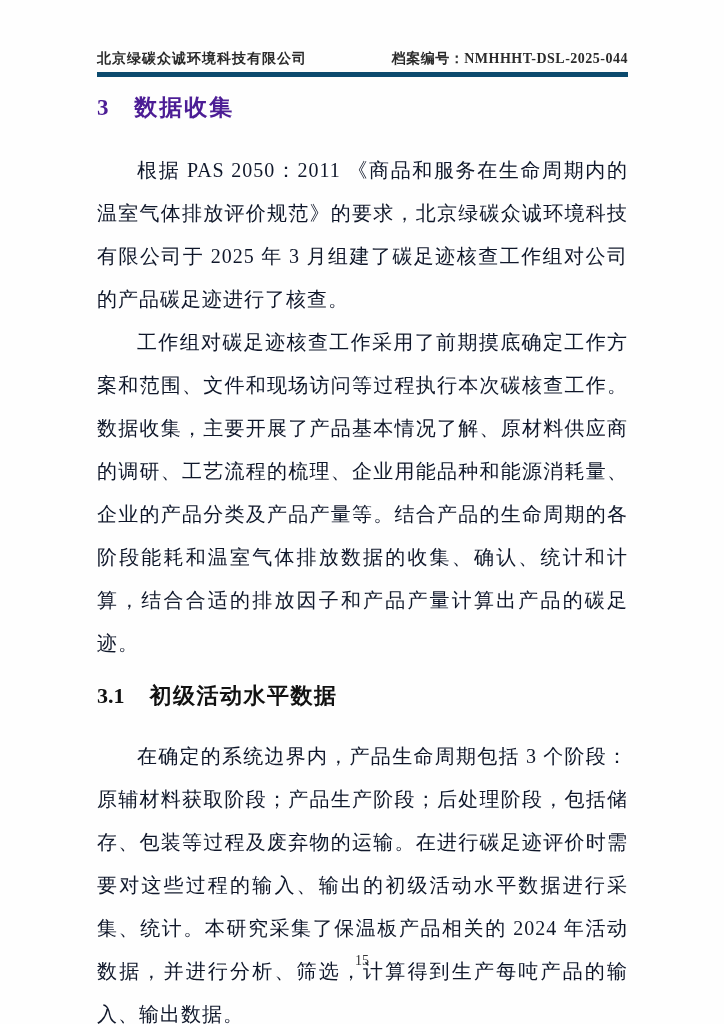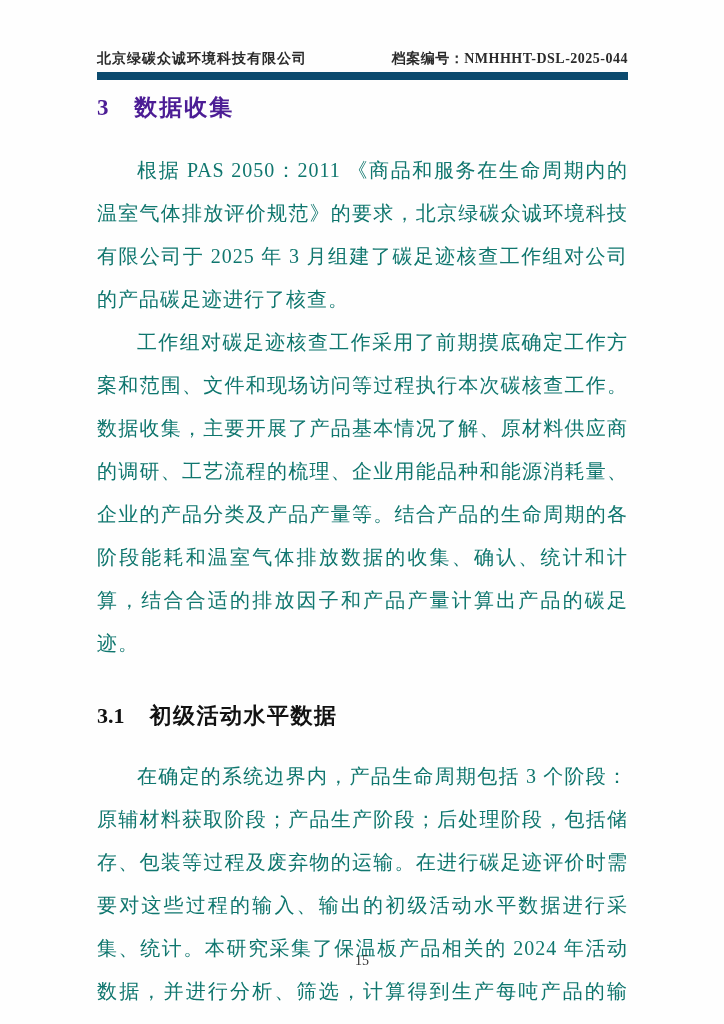--- a/index.html
+++ b/index.html
@@ -20,21 +20,21 @@
   
   .doc-header {
     position: absolute;
     top: 50px;
     left: 97px;
     right: 96px;
     display: flex;
     justify-content: space-between;
     align-items: flex-end;
     padding-bottom: 4px;
-    border-bottom: 8px solid #0c4a6e;
+    border-bottom: 5px solid #0c4a6e;
     font-size: 14px;
     font-weight: bold;
     color: #2a2a2a;
     letter-spacing: 1px;
   }
   .doc-header .file-no {
     letter-spacing: 0.5px;
   }
   
   .doc-body {
@@ -44,40 +44,40 @@
     right: 96px;
   }
   .h-main {
     margin: 0 0 26px 0;
     font-size: 23px;
     font-weight: bold;
     color: #4c1d95;
     letter-spacing: 2px;
   }
   .h-sub {
-    margin: 36px 0 24px 0;
+    margin: 16px 0 24px 0;
     font-size: 22px;
     font-weight: bold;
     color: #111111;
     letter-spacing: 1.5px;
   }
   .h-num {
     display: inline-block;
     margin-right: 18px;
     letter-spacing: 0;
   }
   .para {
     margin: 0;
     text-indent: 2em;
     font-size: 20px;
     line-height: 43px;
     text-align: justify;
     text-justify: inter-ideograph;
     letter-spacing: 1px;
-    color: #0f766e;
+    color: #0f172a;
   }
   
   .doc-footer {
     position: absolute;
     bottom: 55px;
     left: 0;
     width: 100%;
     text-align: center;
     font-size: 14px;
     color: #333333;

